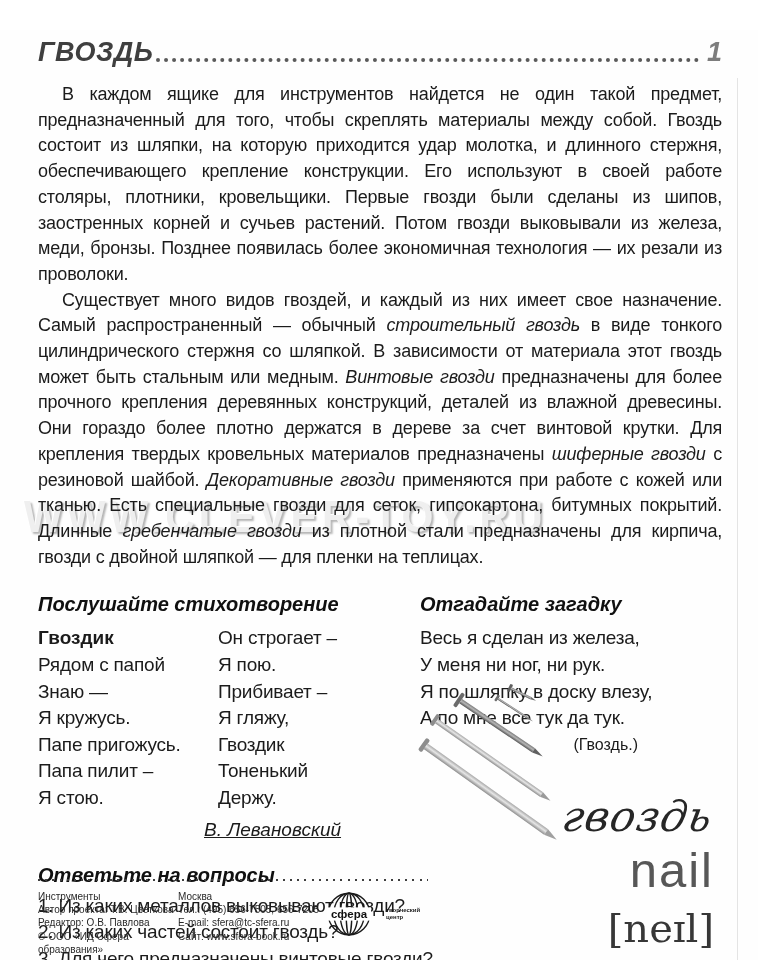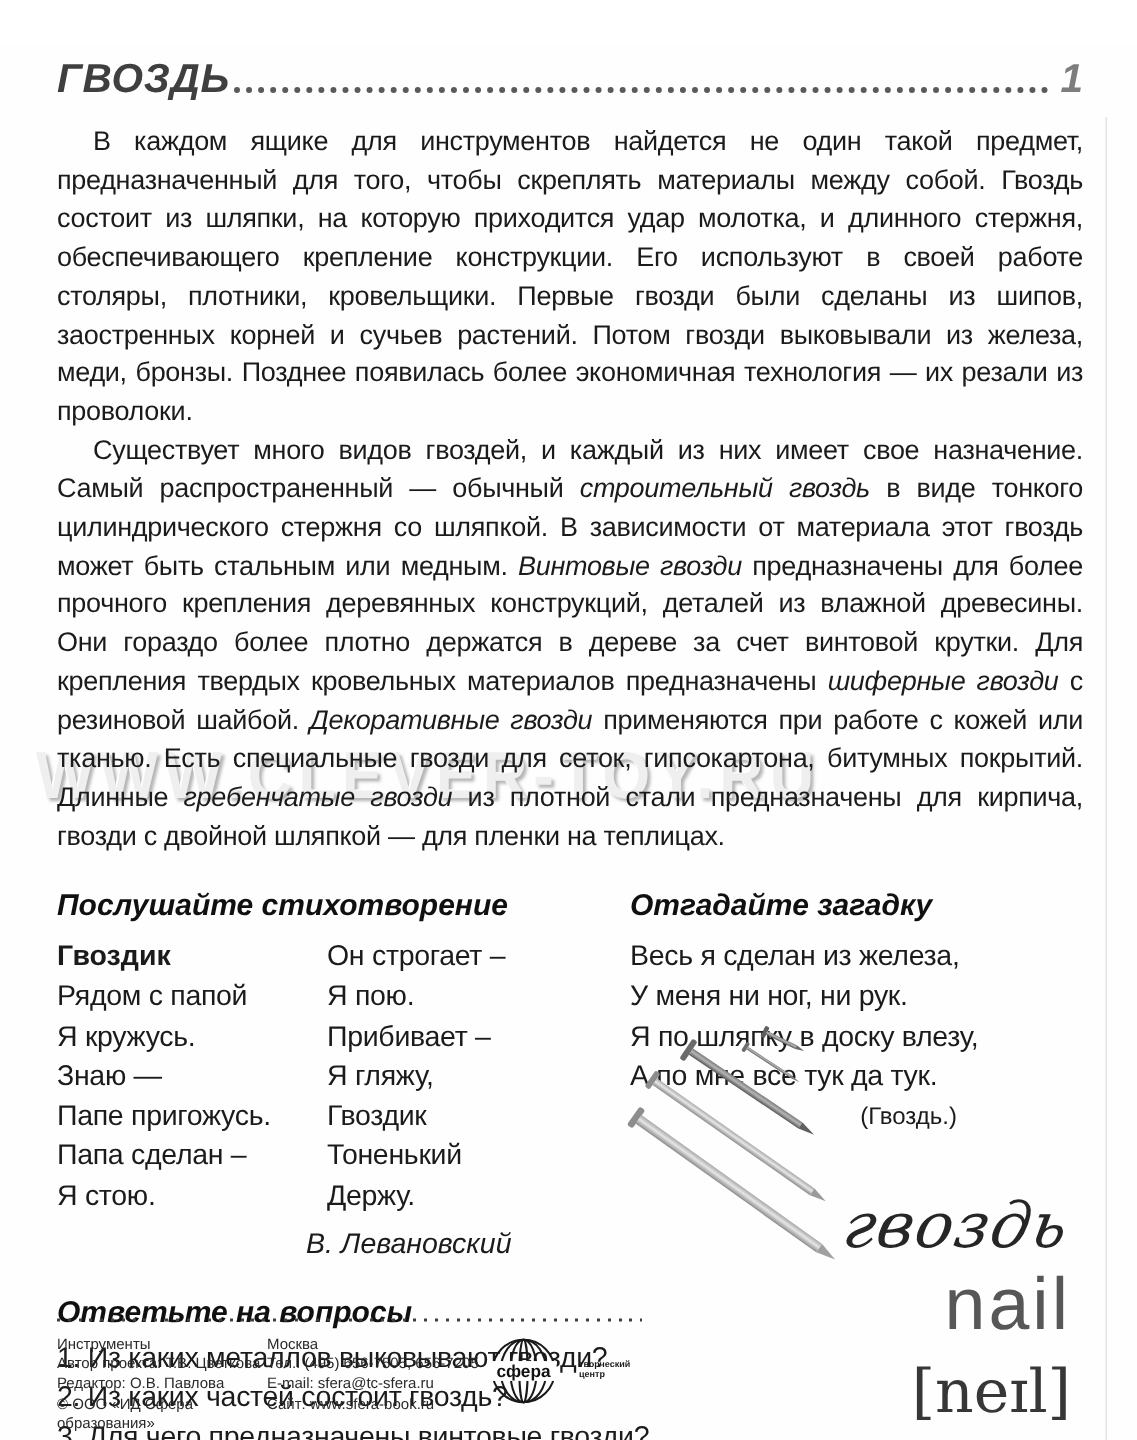--- a/index.html
+++ b/index.html
@@ -61,21 +61,21 @@
   .sec-heading {
     font-style: italic; font-weight: bold; font-size: 20px;
     line-height: 1.2; margin-bottom: 9px; color: #101010;
   }
   .poem-cols { display: flex; }
   .poem-c1 { width: 180px; flex: none; }
   .poem-c2 { flex: 1; }
   .poem-line, .riddle-line, .q-line { font-size: 19px; line-height: 26.6px; letter-spacing: -0.2px; }
   .poem-title { font-weight: bold; font-size: 19px; line-height: 26.6px; }
   .poem-author {
-    font-style: italic; font-size: 19px; margin: 7px 0 0 166px;
+    font-style: italic; font-size: 19px; margin: 7px 0 0 166px; text-decoration: underline;
   }
   .riddle-answer {
     font-size: 16px; line-height: 26.6px;
     width: 218px; text-align: right;
   }
 
   
   .questions { margin: 22px 36px 0 38px; max-width: 520px; }
   .questions .sec-heading { margin-bottom: 6px; }
 
@@ -137,24 +137,24 @@
       <p><span>Существует много видов гвоздей, и каждый из них имеет свое назначение. Самый распространенный — обычный </span><em>строительный гвоздь</em><span> в виде тонкого цилиндрического стержня со шляпкой. В зависимости от материала этот гвоздь может быть стальным или медным. </span><em>Винтовые гвозди</em><span> предназначены для более прочного крепления деревянных конструкций, деталей из влажной древесины. Они гораздо более плотно держатся в дереве за счет винтовой крутки. Для крепления твердых кровельных материалов предназначены </span><em>шиферные гвозди</em><span> с резиновой шайбой. </span><em>Декоративные гвозди</em><span> применяются при работе с кожей или тканью. Есть специальные гвозди для сеток, гипсокартона, битумных покрытий. Длинные </span><em>гребенчатые гвозди</em><span> из плотной стали предназначены для кирпича, гвозди с двойной шляпкой — для пленки на теплицах.</span></p>
     </div>
 
     <div class="two-col">
       <div class="poem-block">
         <div class="sec-heading">Послушайте стихотворение</div>
         <div class="poem-cols">
           <div class="poem-c1">
             <div class="poem-title">Гвоздик</div>
             <div class="poem-line">Рядом с папой</div>
+            <div class="poem-line">Знаю —</div>
             <div class="poem-line">Я кружусь.</div>
-            <div class="poem-line">Знаю —</div>
             <div class="poem-line">Папе пригожусь.</div>
-            <div class="poem-line">Папа сделан –</div>
+            <div class="poem-line">Папа пилит –</div>
             <div class="poem-line">Я стою.</div>
           </div>
           <div class="poem-c2">
             <div class="poem-line">Он строгает –</div>
             <div class="poem-line">Я пою.</div>
             <div class="poem-line">Прибивает –</div>
             <div class="poem-line">Я гляжу,</div>
             <div class="poem-line">Гвоздик</div>
             <div class="poem-line">Тоненький</div>
             <div class="poem-line">Держу.</div>

